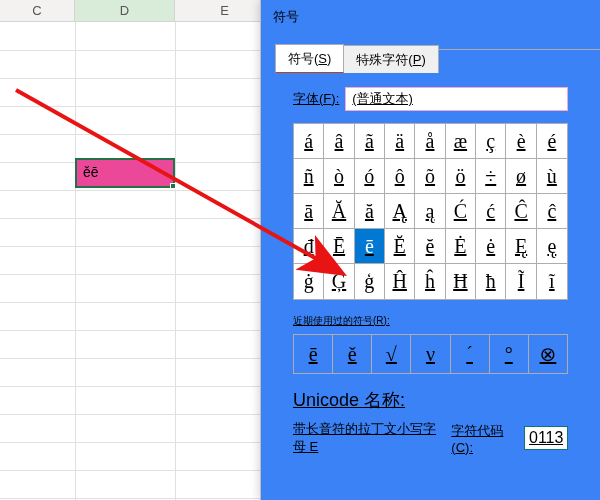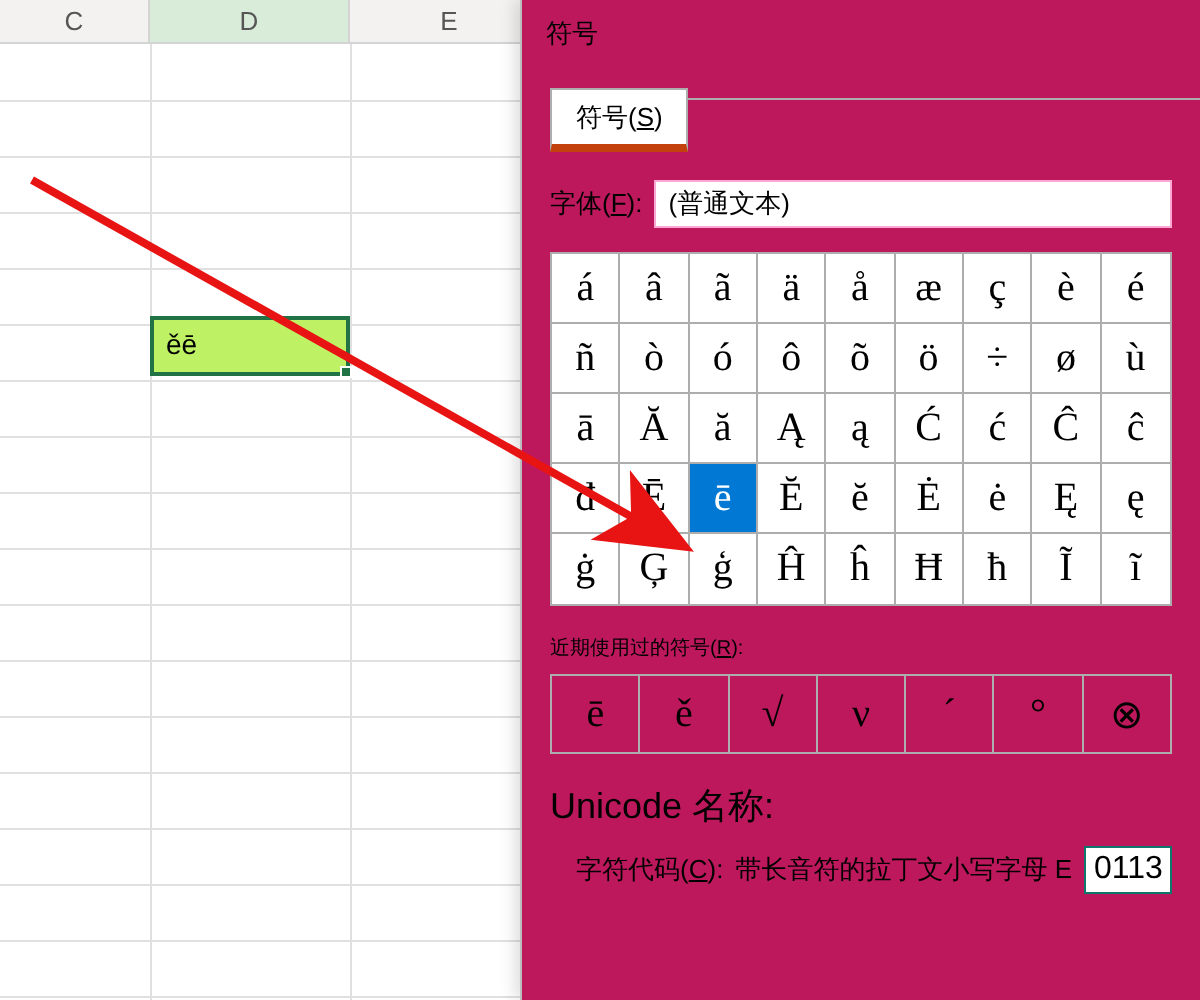--- a/index.html
+++ b/index.html
@@ -41,36 +41,36 @@
 .gridlines {
   position: absolute; inset: 0;
 }
 .vline { position: absolute; top:0; bottom:0; width:1px; background:#e0e0e0; }
 .hline { position: absolute; left:0; right:0; height:1px; background:#e0e0e0; }
 .sel-cell {
   position: absolute;
   left: 75px; width: 100px;
   top: 136px; height: 30px;
   border: 2px solid #217346;
-  background: #bef264;
+  background: #ec4899;
   padding: 4px 6px;
   font-size: 14px;
 }
 .sel-handle {
   position: absolute;
   width: 6px; height: 6px;
   background: #217346;
   right: -3px; bottom: -3px;
   border: 1px solid #fff;
 }
 .dialog {
   position: absolute;
   left: 260px; top: 0;
   width: 340px; height: 500px;
-  background: #be185d;
+  background: #3b82f6;
   border-left: 1px solid #bdbdbd;
   box-shadow: -2px 0 8px rgba(0,0,0,0.15);
 }
 .titlebar {
   padding: 8px 12px;
   font-size: 13px;
 }
 .tabs {
   display: flex;
   padding: 10px 14px 0;
@@ -84,32 +84,33 @@
   font-size: 13px;
   margin-right: -1px;
   position: relative;
 }
 .tab.inactive {
   background: #f0f0f0;
   top: 0;
 }
 .tab.active {
   z-index: 2;
-  border-bottom: 4px solid #c2410c;
+  border-bottom: 1px solid #c2410c;
 }
 .tabline {
   position: absolute;
   left: 14px; right: 0;
   top: 49px;
   height: 1px;
   background: #adadad;
 }
 .panel {
-  padding: 14px 14px 8px;
+  padding: 14px 32px 8px;
   position: relative;
+  text-decoration: underline;
 }
 .font-row {
   display: flex; align-items: center; gap: 6px;
   margin-bottom: 12px;
 }
 .font-row label { font-size: 13px; }
 .font-select {
   flex: 1;
   height: 24px;
   border: 1px solid #f9a8d4;
@@ -225,20 +226,23 @@
   </div>
 </div>
 
 <div class="dialog">
   <div class="titlebar">符号</div>
   <div class="tabline"></div>
   <div class="tabs">
     <div class="tab active">
       <span>符号(<span class="underline-accel">S</span>)</span>
     </div>
+    <div class="tab inactive">
+      <span>特殊字符(<span class="underline-accel">P</span>)</span>
+    </div>
   </div>
   <div class="panel">
     <div class="font-row">
       <label>字体(<span class="underline-accel">F</span>):</label>
       <div class="font-select">
         <span>(普通文本)</span>
       </div>
     </div>
 
     <div class="sym-grid" id="sym-grid">
@@ -305,22 +309,22 @@
         <div class="recent-cell">ě</div>
         <div class="recent-cell">√</div>
         <div class="recent-cell">ν</div>
         <div class="recent-cell">´</div>
         <div class="recent-cell">°</div>
         <div class="recent-cell">⊗</div>
       </div>
 
     <div class="uni-row">Unicode 名称:</div>
     <div class="code-row">
+      <span>带长音符的拉丁文小写字母 E</span>
       <span style="margin-left:auto">字符代码(<span class="underline-accel">C</span>):</span>
-      <span>带长音符的拉丁文小写字母 E</span>
       <input class="code-input" value="0113" style="">
     </div>
   </div>
 </div>
 
 <svg class="arrow-svg" width="600" height="500">
   <defs>
     <marker id="ah" markerWidth="12" markerHeight="12" refX="10" refY="5" orient="auto">
       <path d="M0,0 L12,5 L0,10 L3,5 Z" fill="#e81313"></path>
     </marker>

